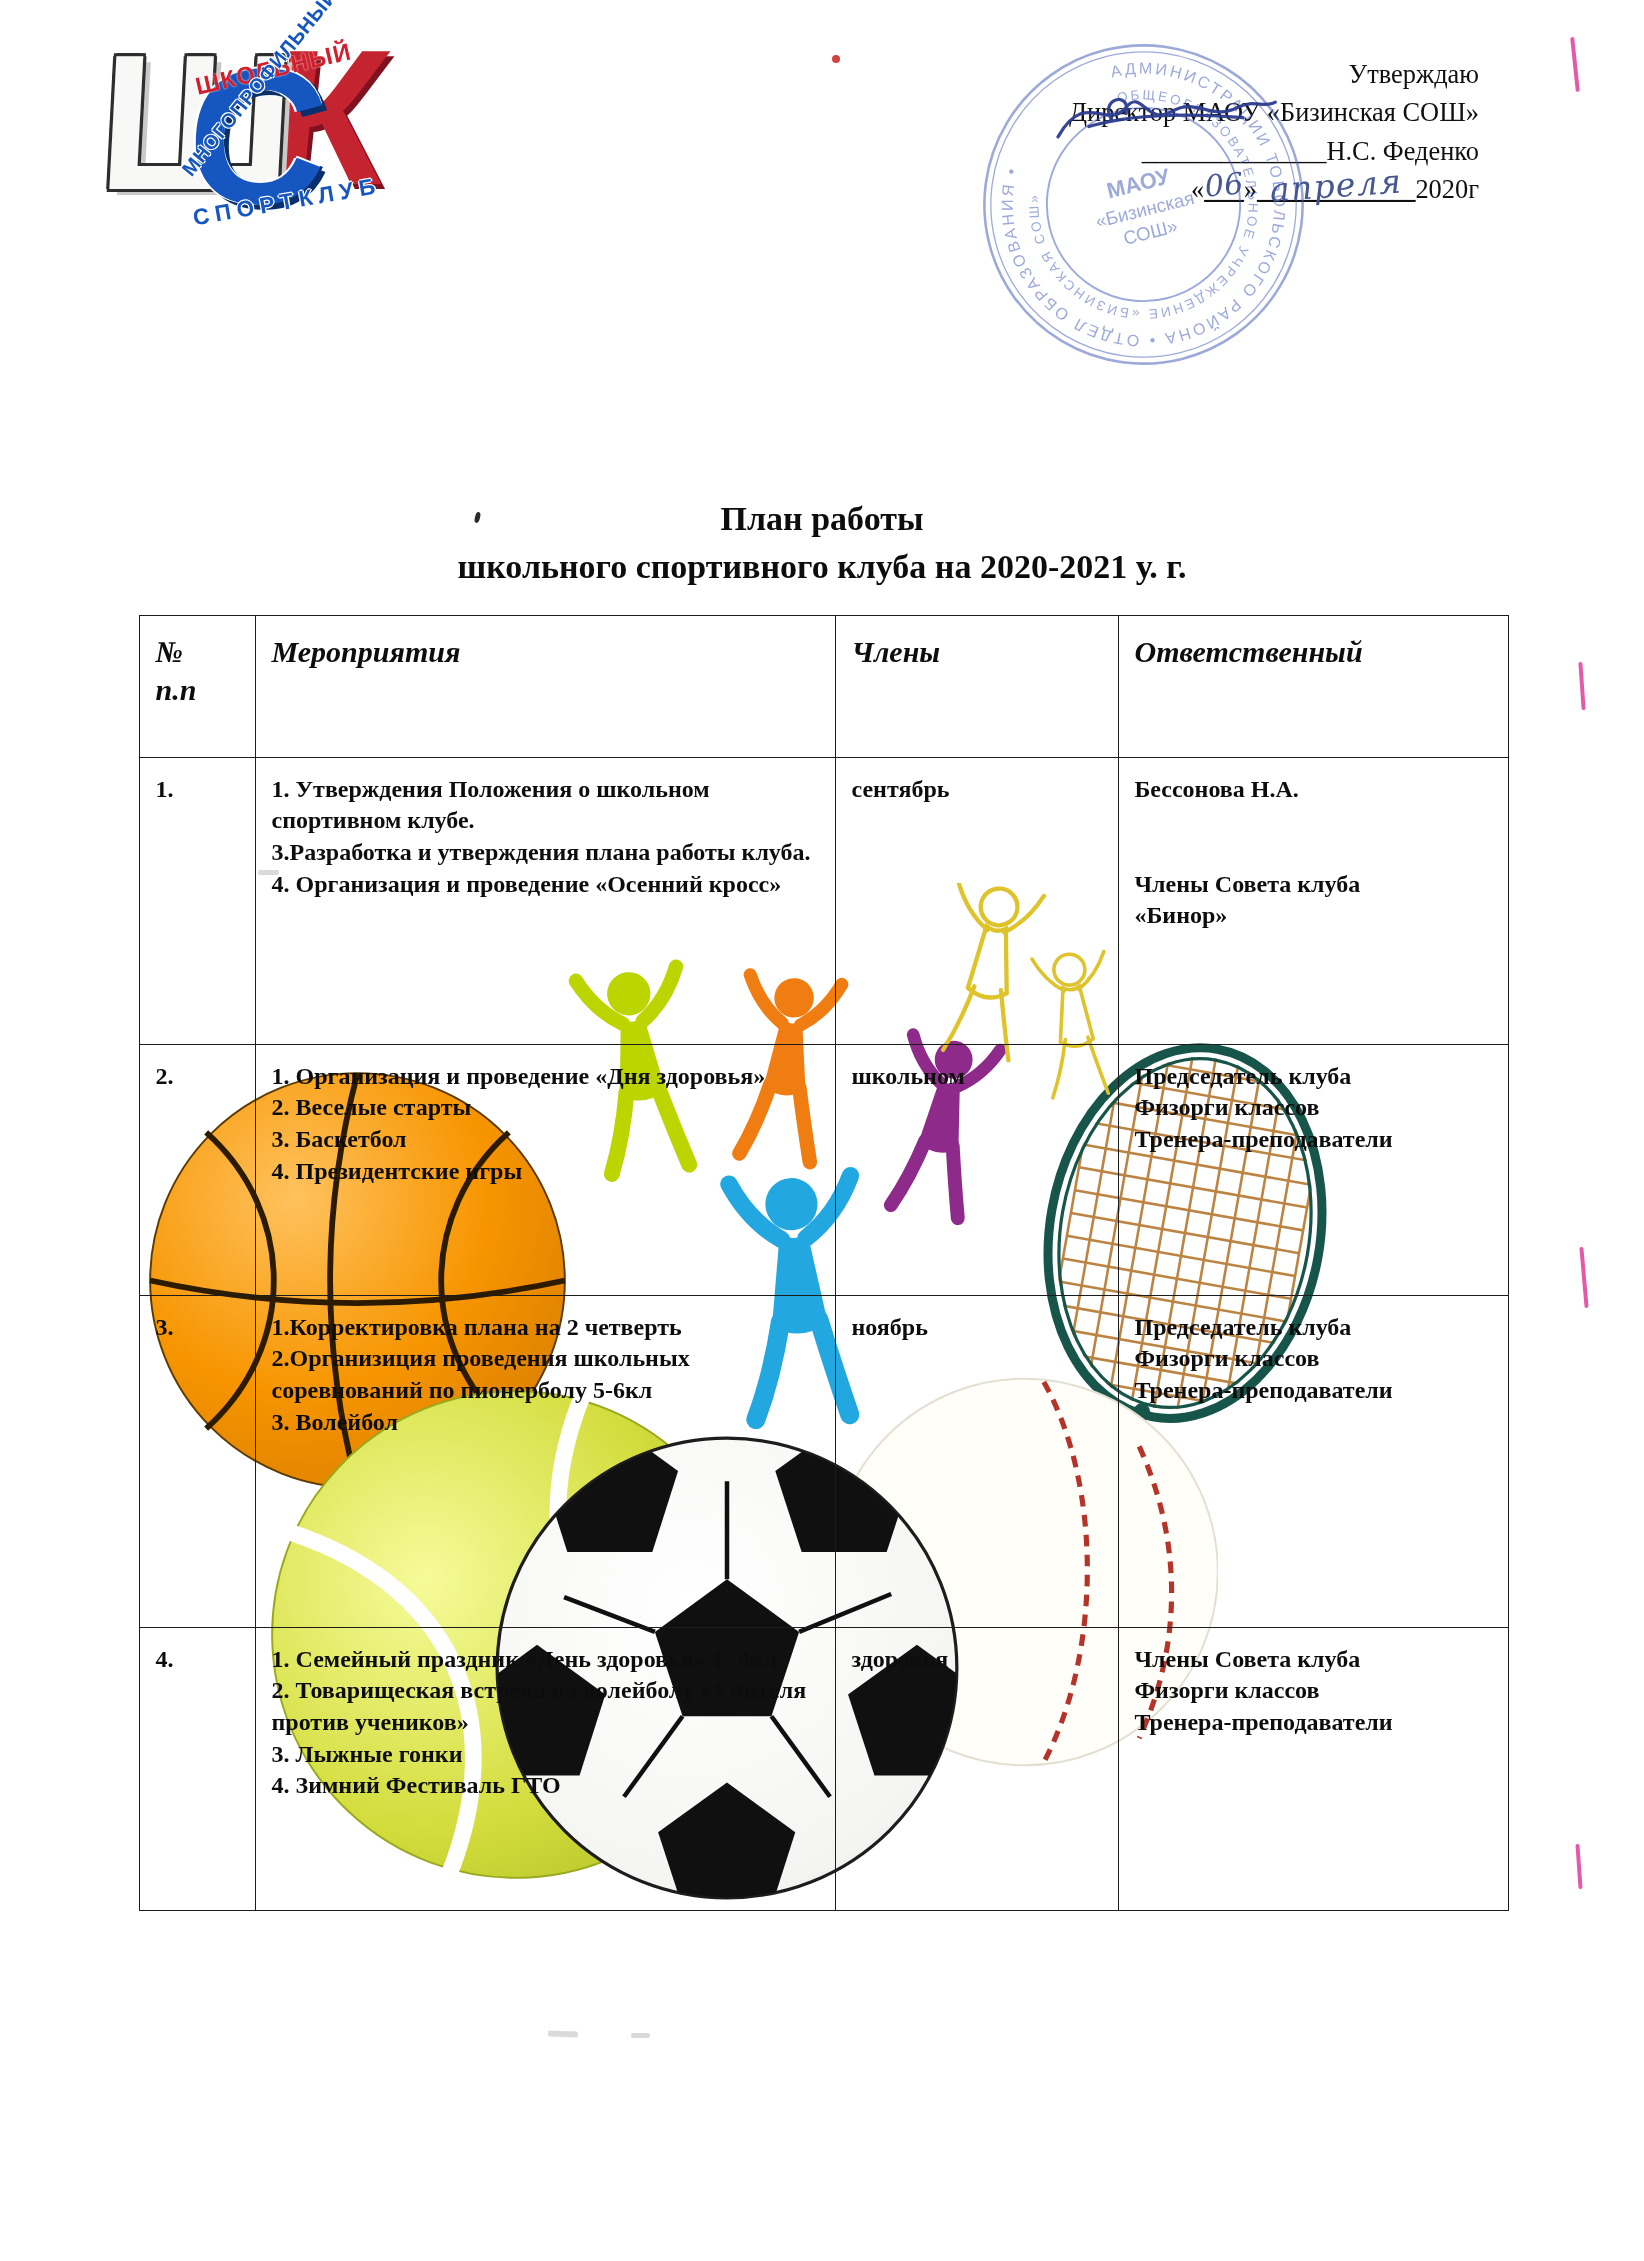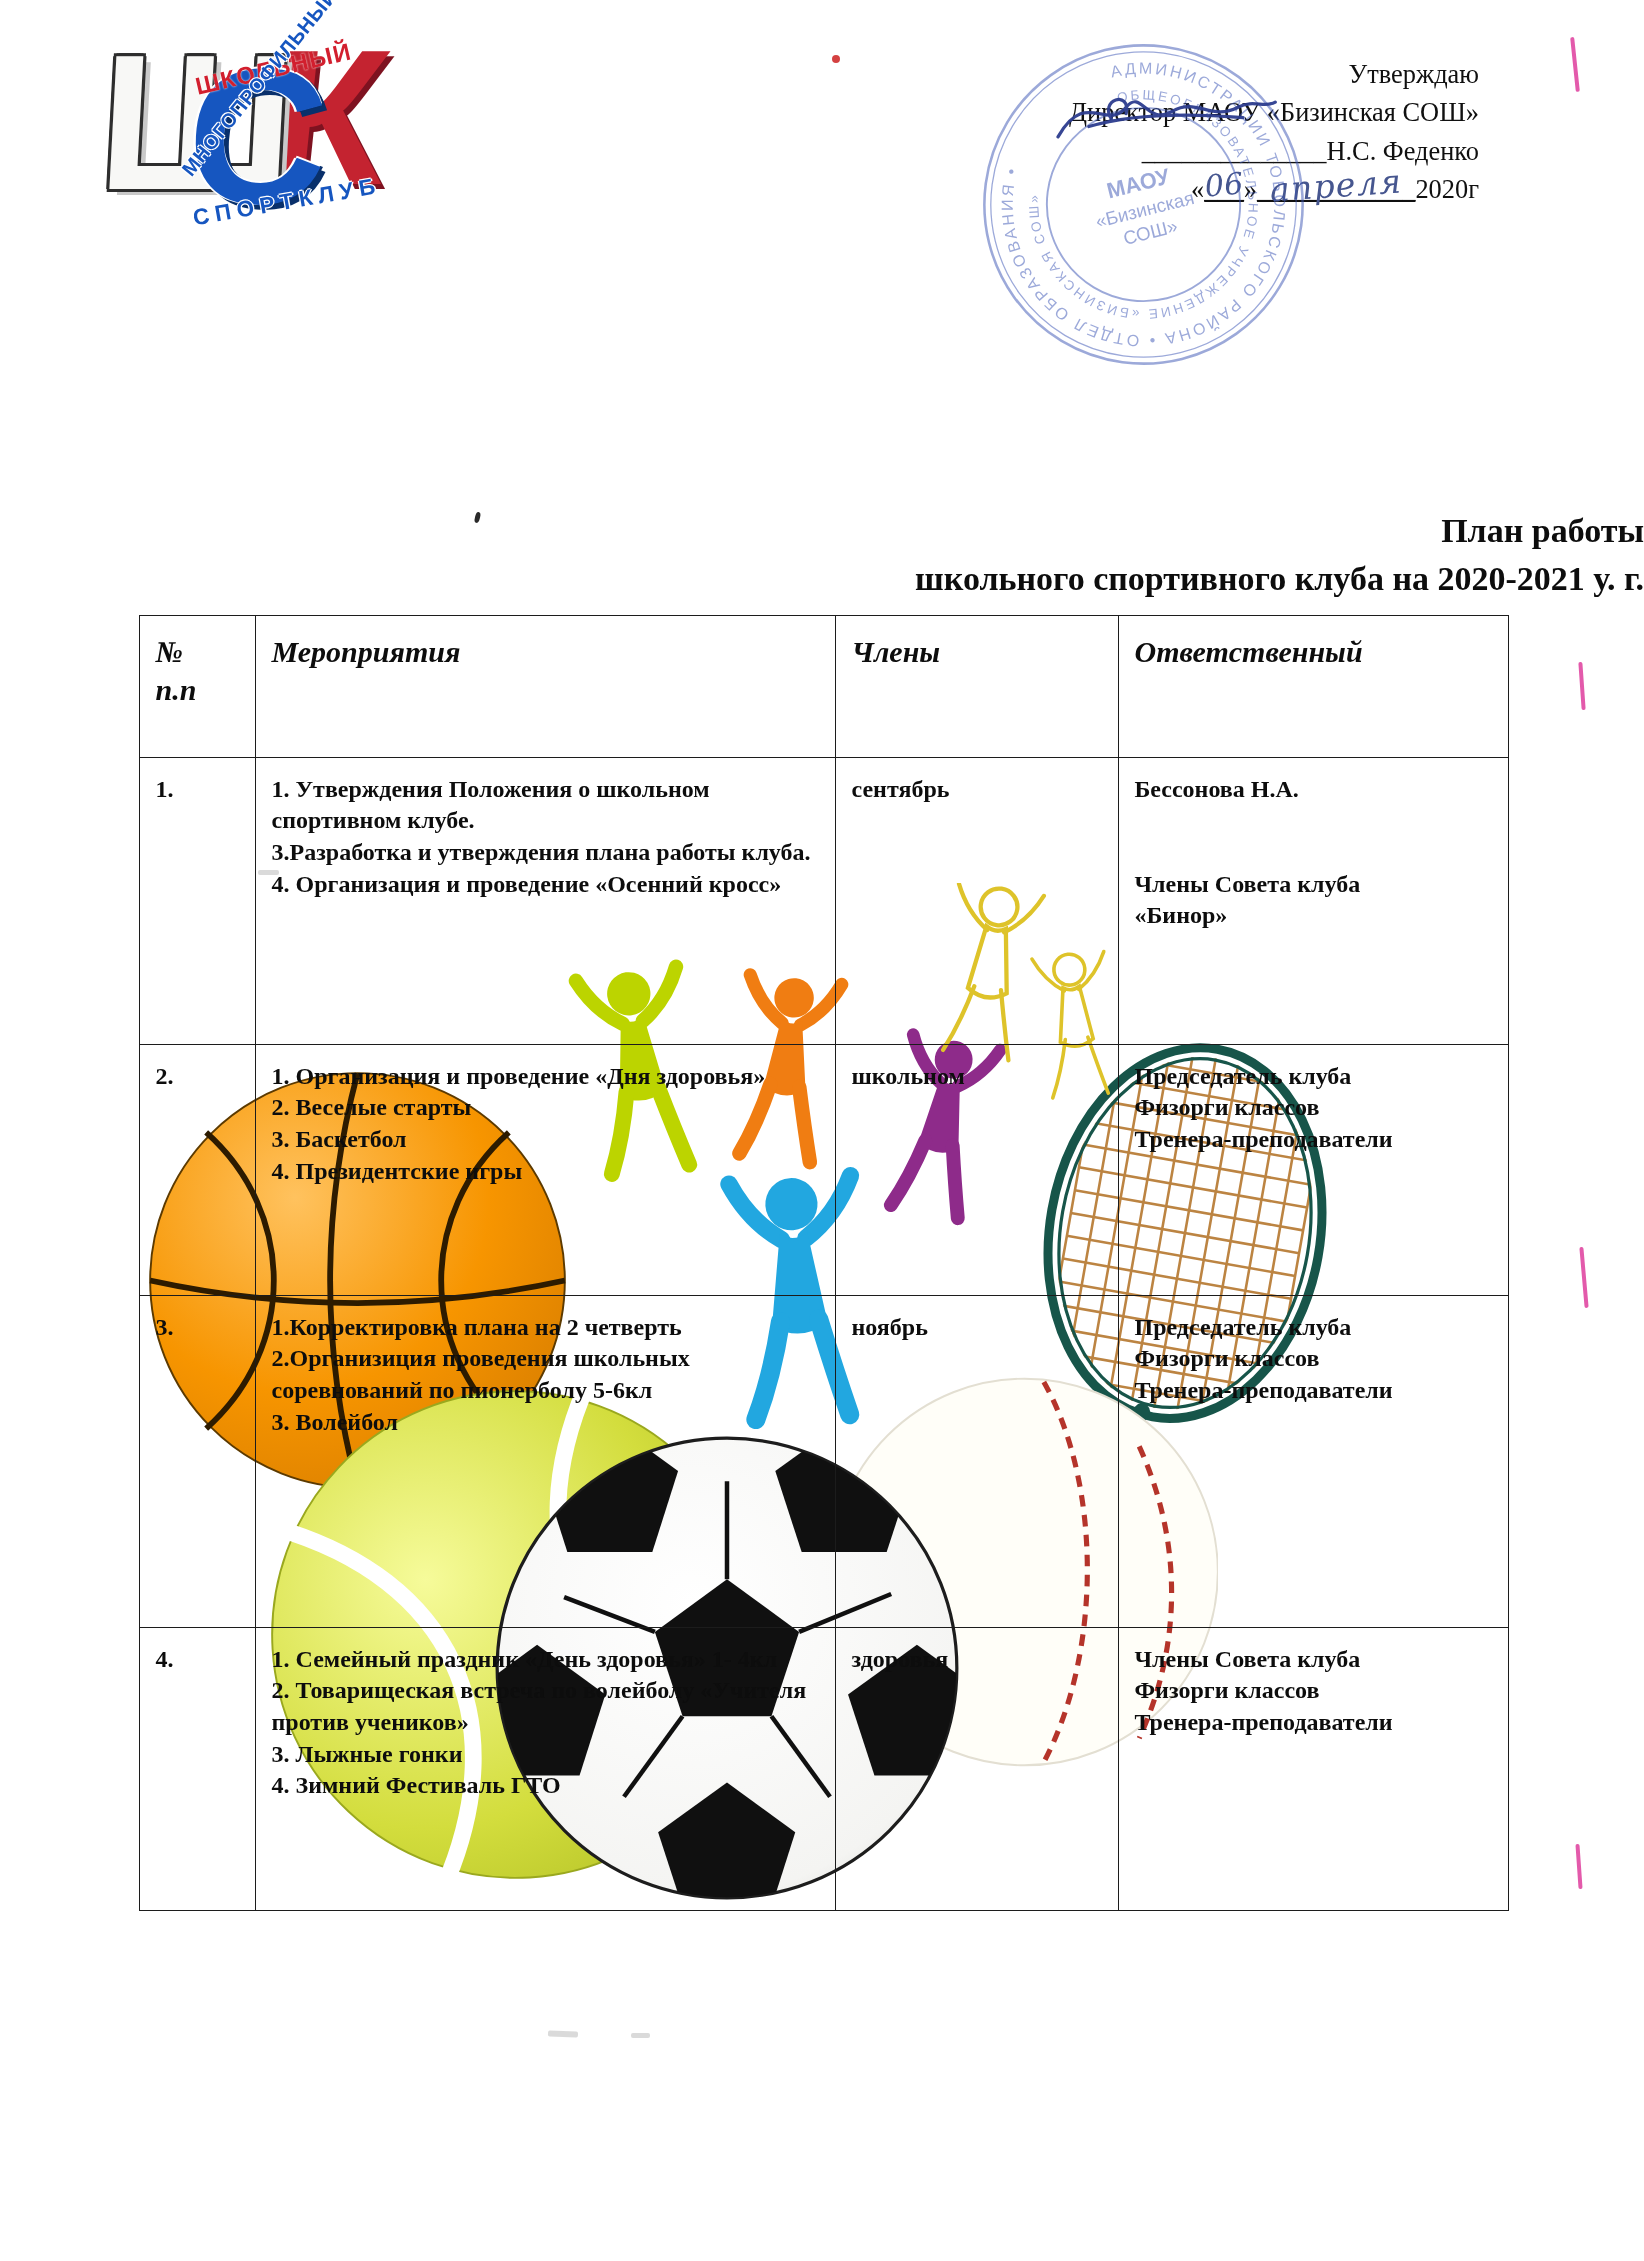--- a/index.html
+++ b/index.html
@@ -14,21 +14,21 @@
   
   .plan-table { position:absolute; left:139px; top:615px; width:1369px; border-collapse:collapse; table-layout:fixed; z-index:2; }
   .plan-table th, .plan-table td { border:1.9px solid #1c1c1c; vertical-align:top; background:transparent; color:#0d0d0d; }
   .plan-table th { font-family:"Liberation Serif", serif; font-weight:bold; font-style:italic; font-size:30px; line-height:1.25; text-align:left; padding:17px 15.5px; white-space:pre-line; }
   .plan-table td { font-family:"Liberation Serif", serif; font-weight:bold; font-size:24px; line-height:1.32; padding:15.5px 15.5px; white-space:pre-line; }
   col.c-num { width:116px; } col.c-events { width:580px; } col.c-term { width:283px; } col.c-resp { width:390px; }
   tr.h-row { height:142px; } tr.r1 { height:287px; } tr.r2 { height:251px; } tr.r3 { height:332px; } tr.r4 { height:283px; }
   .cell-num { padding-top:24.5px; }
 
   
-  .doc-title { position:absolute; left:0; top:507px; width:1644px; text-align:right; z-index:2; font-weight:bold; font-size:34px; line-height:1.42; color:#0d0d0d; }
+  .doc-title { position:absolute; left:0; top:495px; width:1644px; text-align:center; z-index:2; font-weight:bold; font-size:34px; line-height:1.42; color:#0d0d0d; }
 
   
   .approval { position:absolute; left:805px; top:55px; width:674px; z-index:2; font-size:26.4px; line-height:1.45; color:#101010; text-align:right; }
   .blank-pos { position:relative; display:inline-block;text-decoration:underline; }
   .hand { position:absolute; font-style:italic; color:#46568f; font-family:"DejaVu Serif", serif; white-space:nowrap; z-index:4; }
   .hand-day { left:50%; bottom:1.3px; transform:translateX(-50%) rotate(-5deg); font-size:30px; }
   .hand-month { left:50%; bottom:-1.3px; transform:translateX(-50%) rotate(-4deg); font-size:33px; letter-spacing:1.3px; }
 
   .stamp-svg { position:absolute; left:976px; top:37px; z-index:3; opacity:0.5; transform:rotate(-14deg); }
   .sign-svg { position:absolute; left:1050px; top:70px; z-index:4; }

